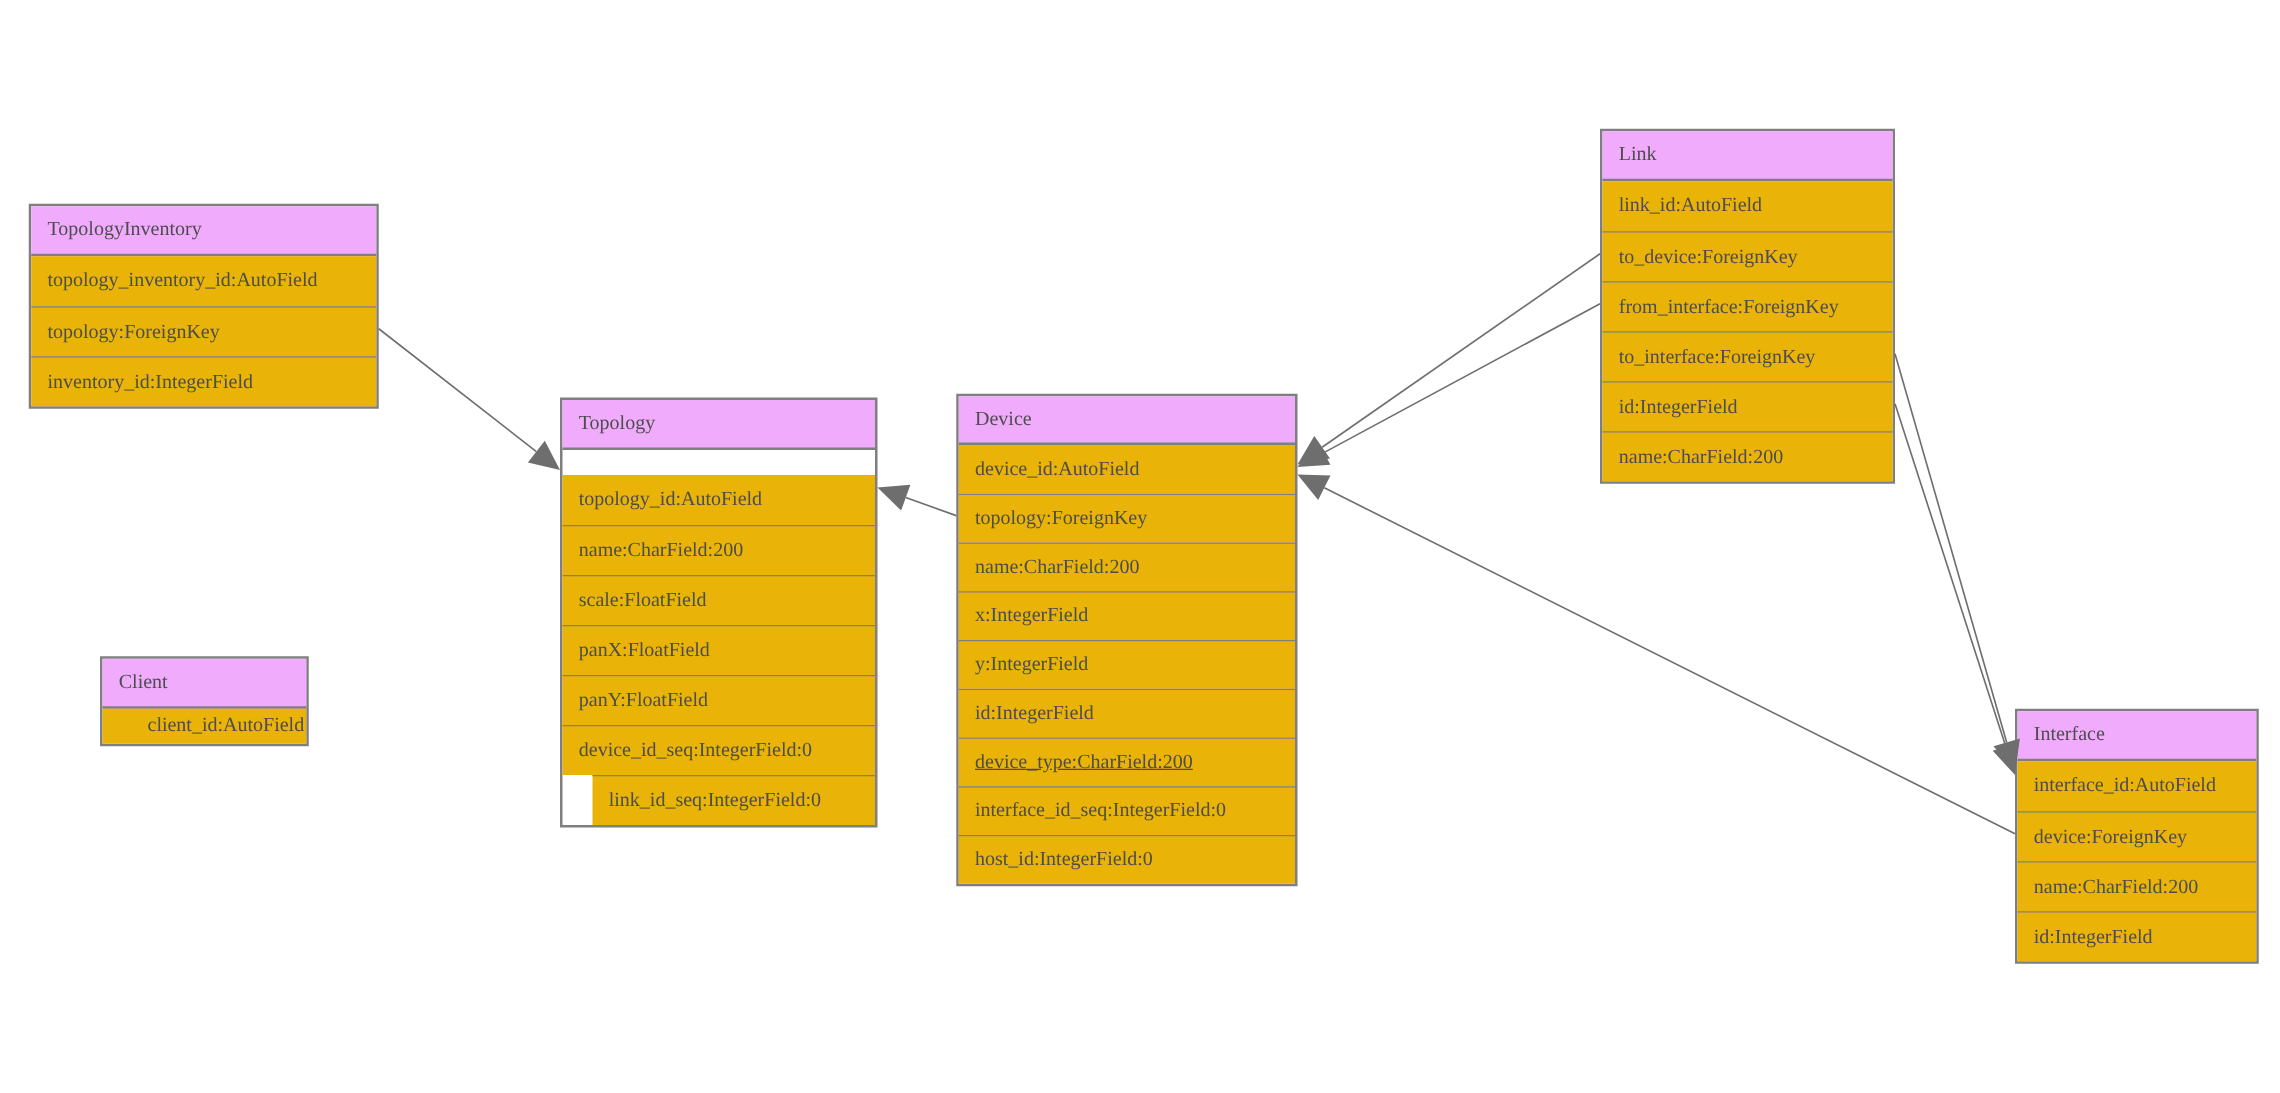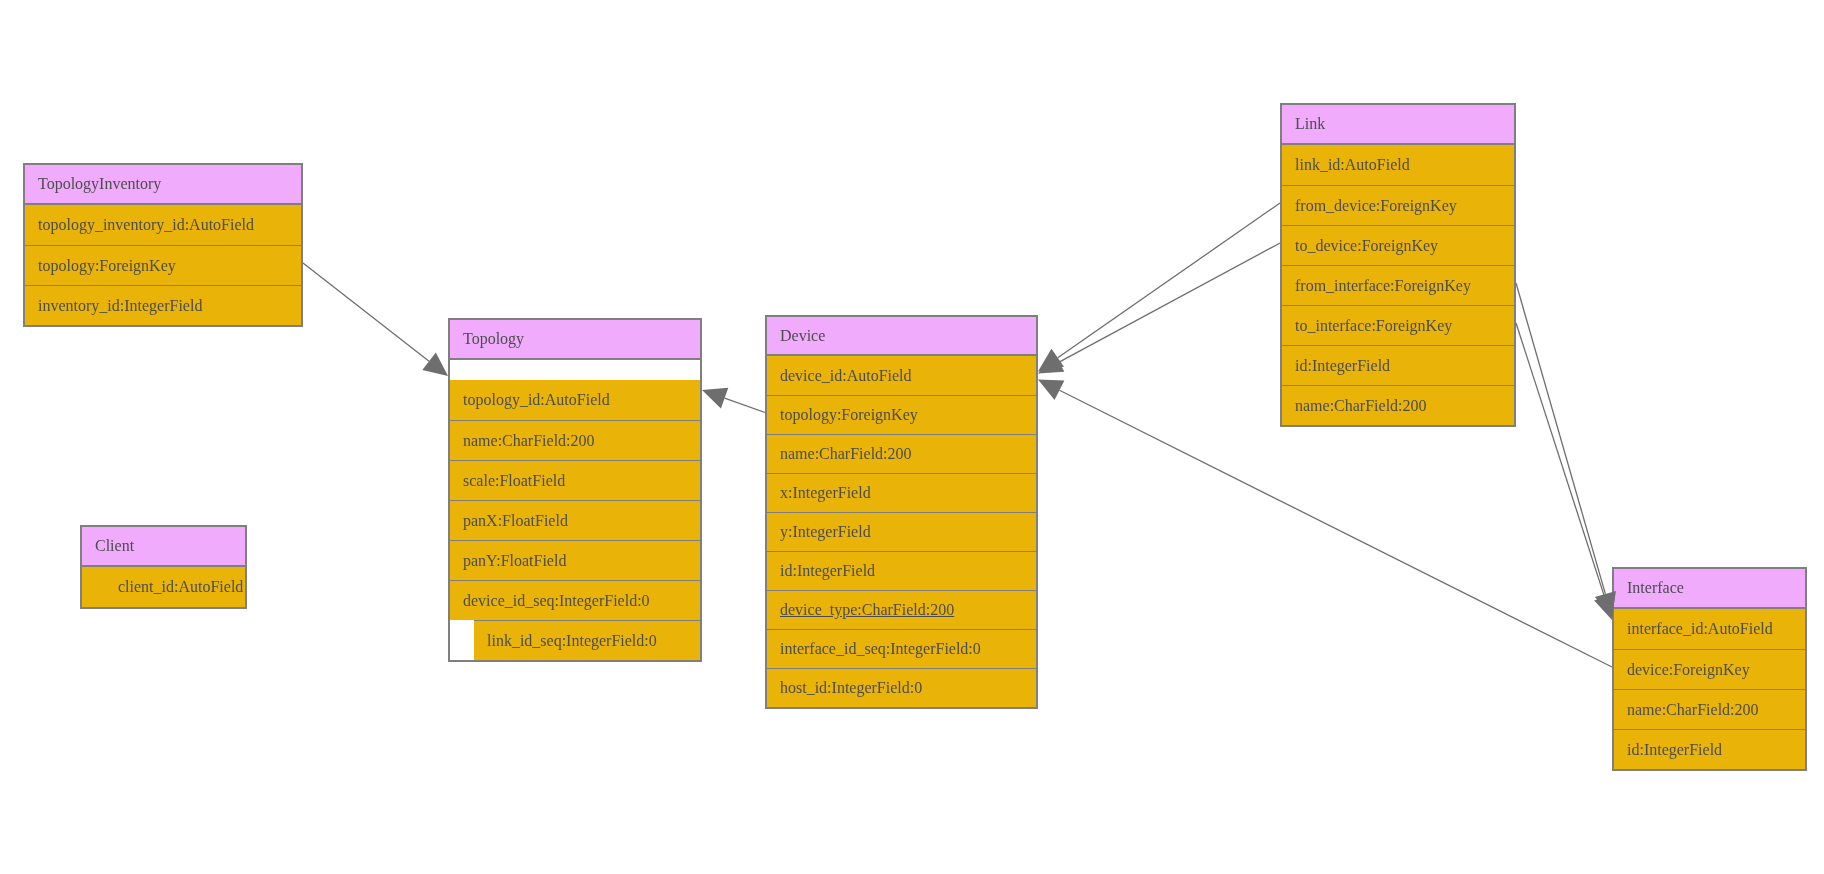--- a/index.html
+++ b/index.html
@@ -86,38 +86,37 @@
         <div class="entity-row" style="height: 40px; margin-top: 20px;">topology_id:AutoField</div>
         <div class="entity-row" style="height: 40px;">name:CharField:200</div>
         <div class="entity-row" style="height: 40px;">scale:FloatField</div>
         <div class="entity-row" style="height: 40px;">panX:FloatField</div>
         <div class="entity-row" style="height: 40px;">panY:FloatField</div>
         <div class="entity-row" style="height: 40px;">device_id_seq:IntegerField:0</div>
         <div class="entity-row" style="height: 40px; margin-left: 24px;">link_id_seq:IntegerField:0</div>
       </div>
       <div class="entity" style="left: 80px; top: 525px; width: 167px;">
         <div class="entity-header" style="height: 40px;">Client</div>
-        <div class="entity-row" style="height: 40px; padding-left: 36px;">client_id:AutoField</div>
+        <div class="entity-row" style="height: 28px; padding-left: 36px;">client_id:AutoField</div>
       </div>
       <div class="entity" style="left: 765px; top: 315px; width: 273px;">
         <div class="entity-header" style="height: 39px;">Device</div>
         <div class="entity-row" style="height: 39px;">device_id:AutoField</div>
         <div class="entity-row" style="height: 39px;">topology:ForeignKey</div>
         <div class="entity-row" style="height: 39px;">name:CharField:200</div>
         <div class="entity-row" style="height: 39px;">x:IntegerField</div>
         <div class="entity-row" style="height: 39px;">y:IntegerField</div>
         <div class="entity-row" style="height: 39px;">id:IntegerField</div>
         <div class="entity-row" style="height: 39px; text-decoration: underline;">device_type:CharField:200</div>
         <div class="entity-row" style="height: 39px;">interface_id_seq:IntegerField:0</div>
         <div class="entity-row" style="height: 39px;">host_id:IntegerField:0</div>
       </div>
       <div class="entity" style="left: 1280px; top: 103px; width: 236px;">
         <div class="entity-header" style="height: 40px;">Link</div>
         <div class="entity-row" style="height: 40px;">link_id:AutoField</div>
-        <div class="entity-row" style="height: 40px;">from_device:ForeignKey</div>
         <div class="entity-row" style="height: 40px;">to_device:ForeignKey</div>
         <div class="entity-row" style="height: 40px;">from_interface:ForeignKey</div>
         <div class="entity-row" style="height: 40px;">to_interface:ForeignKey</div>
         <div class="entity-row" style="height: 40px;">id:IntegerField</div>
         <div class="entity-row" style="height: 40px;">name:CharField:200</div>
       </div>
       <div class="entity" style="left: 1612px; top: 567px; width: 195px;">
         <div class="entity-header" style="height: 40px;">Interface</div>
         <div class="entity-row" style="height: 40px;">interface_id:AutoField</div>
         <div class="entity-row" style="height: 40px;">device:ForeignKey</div>

